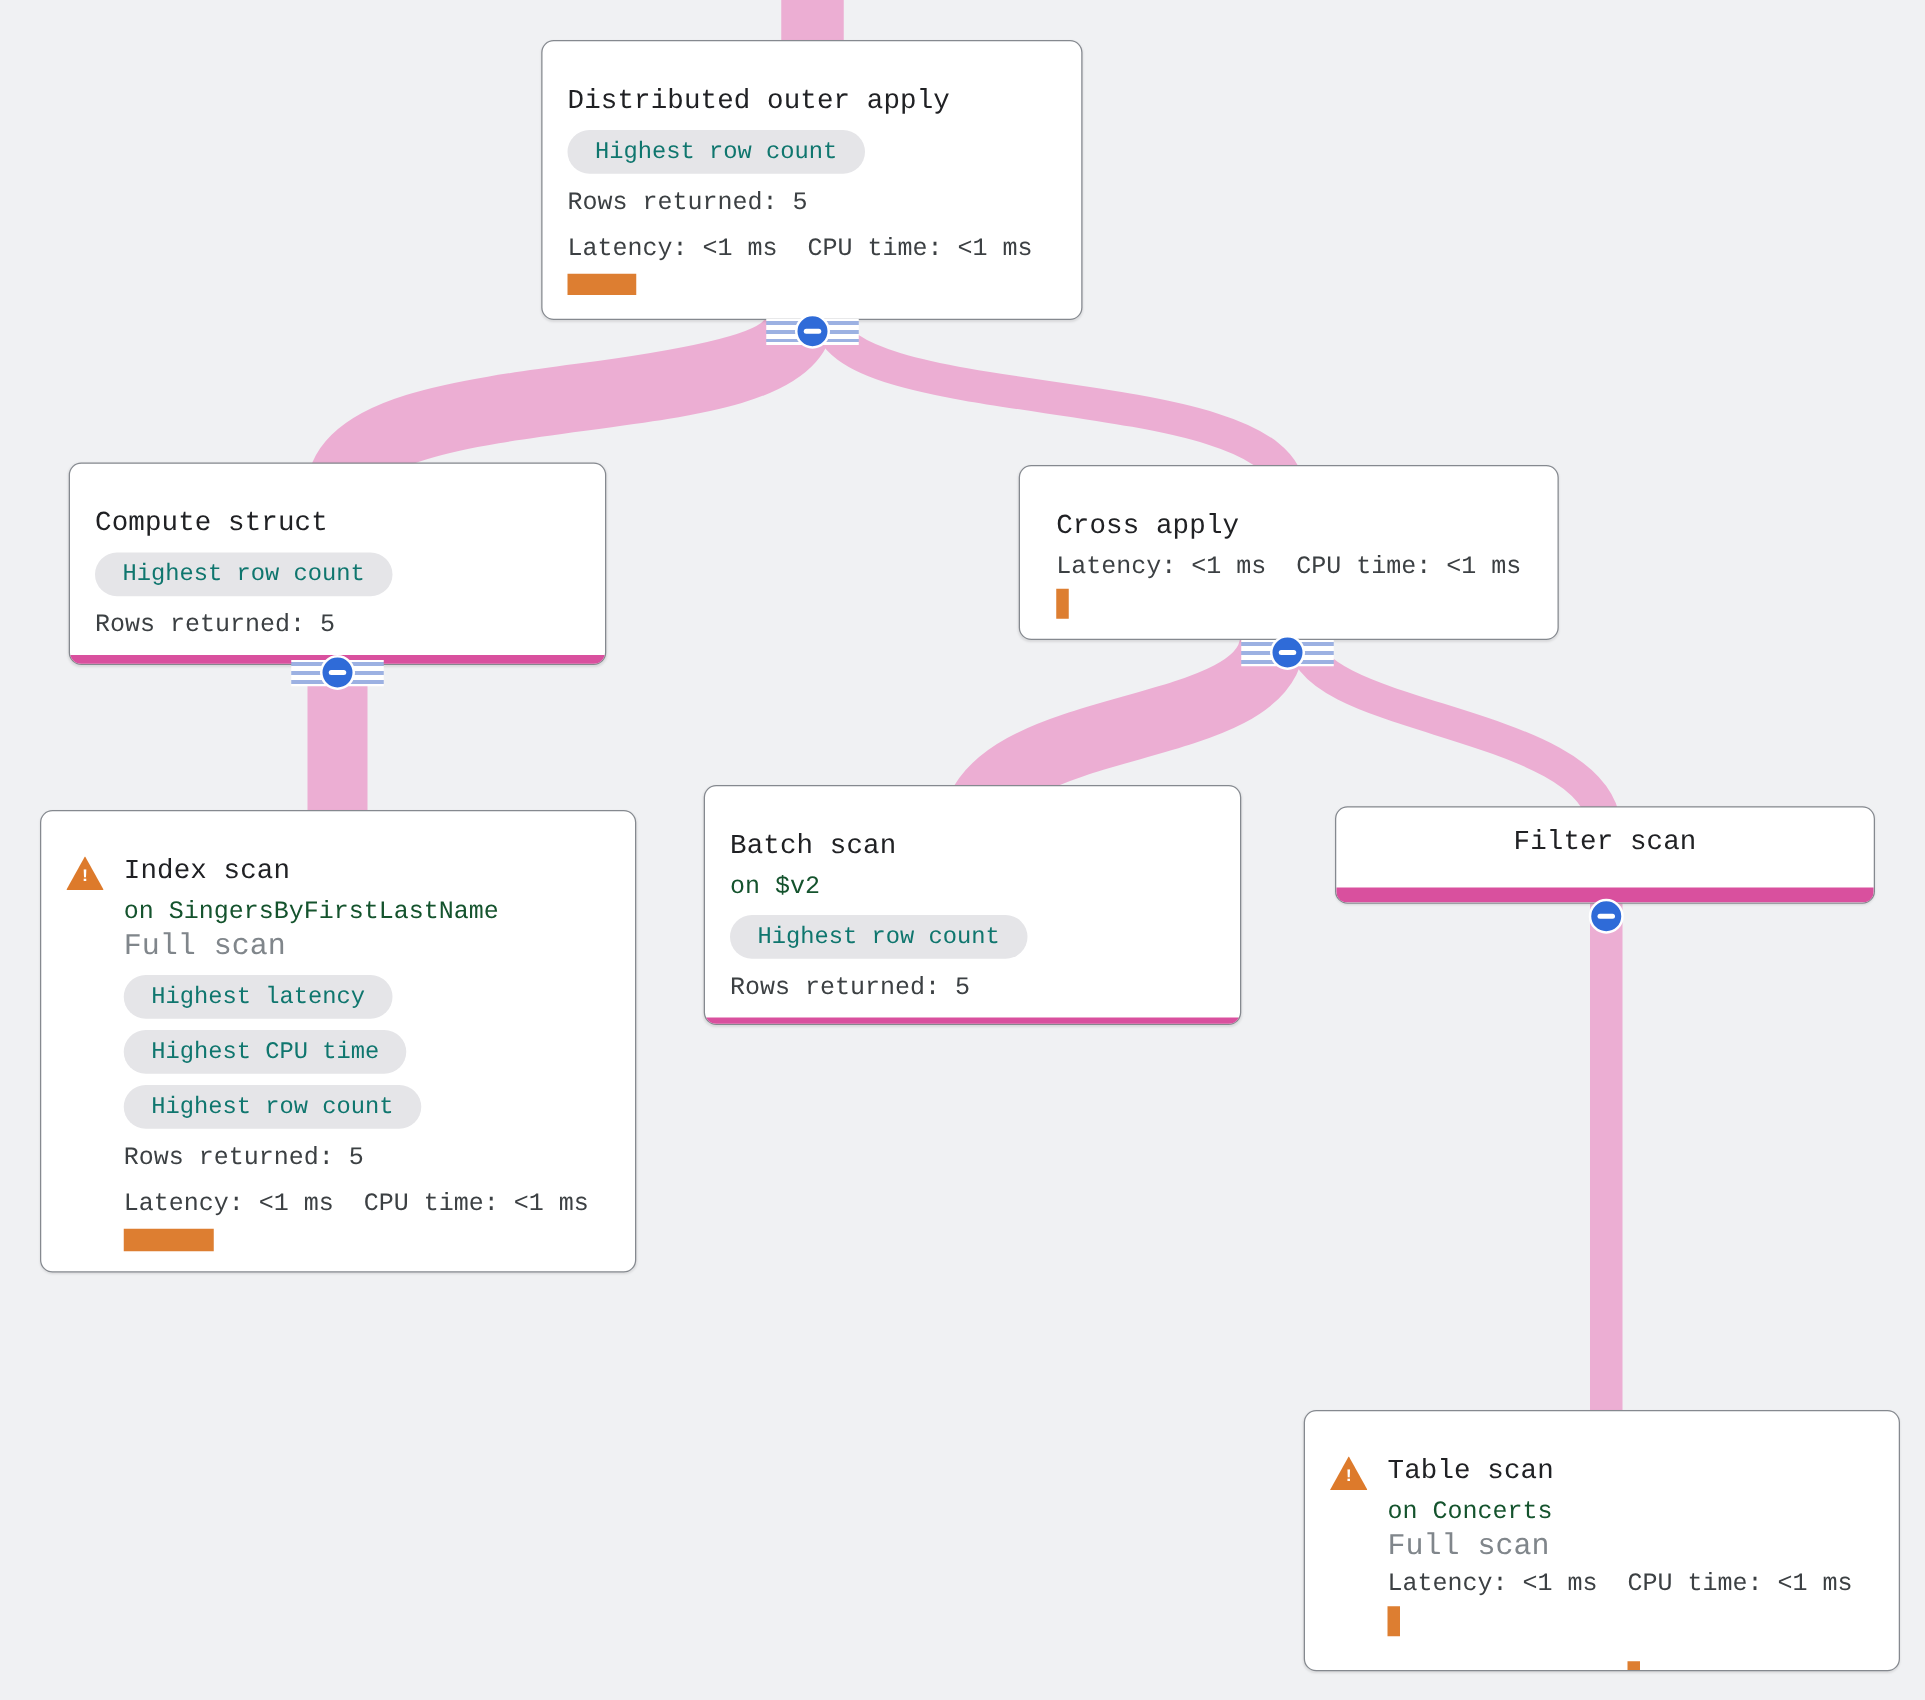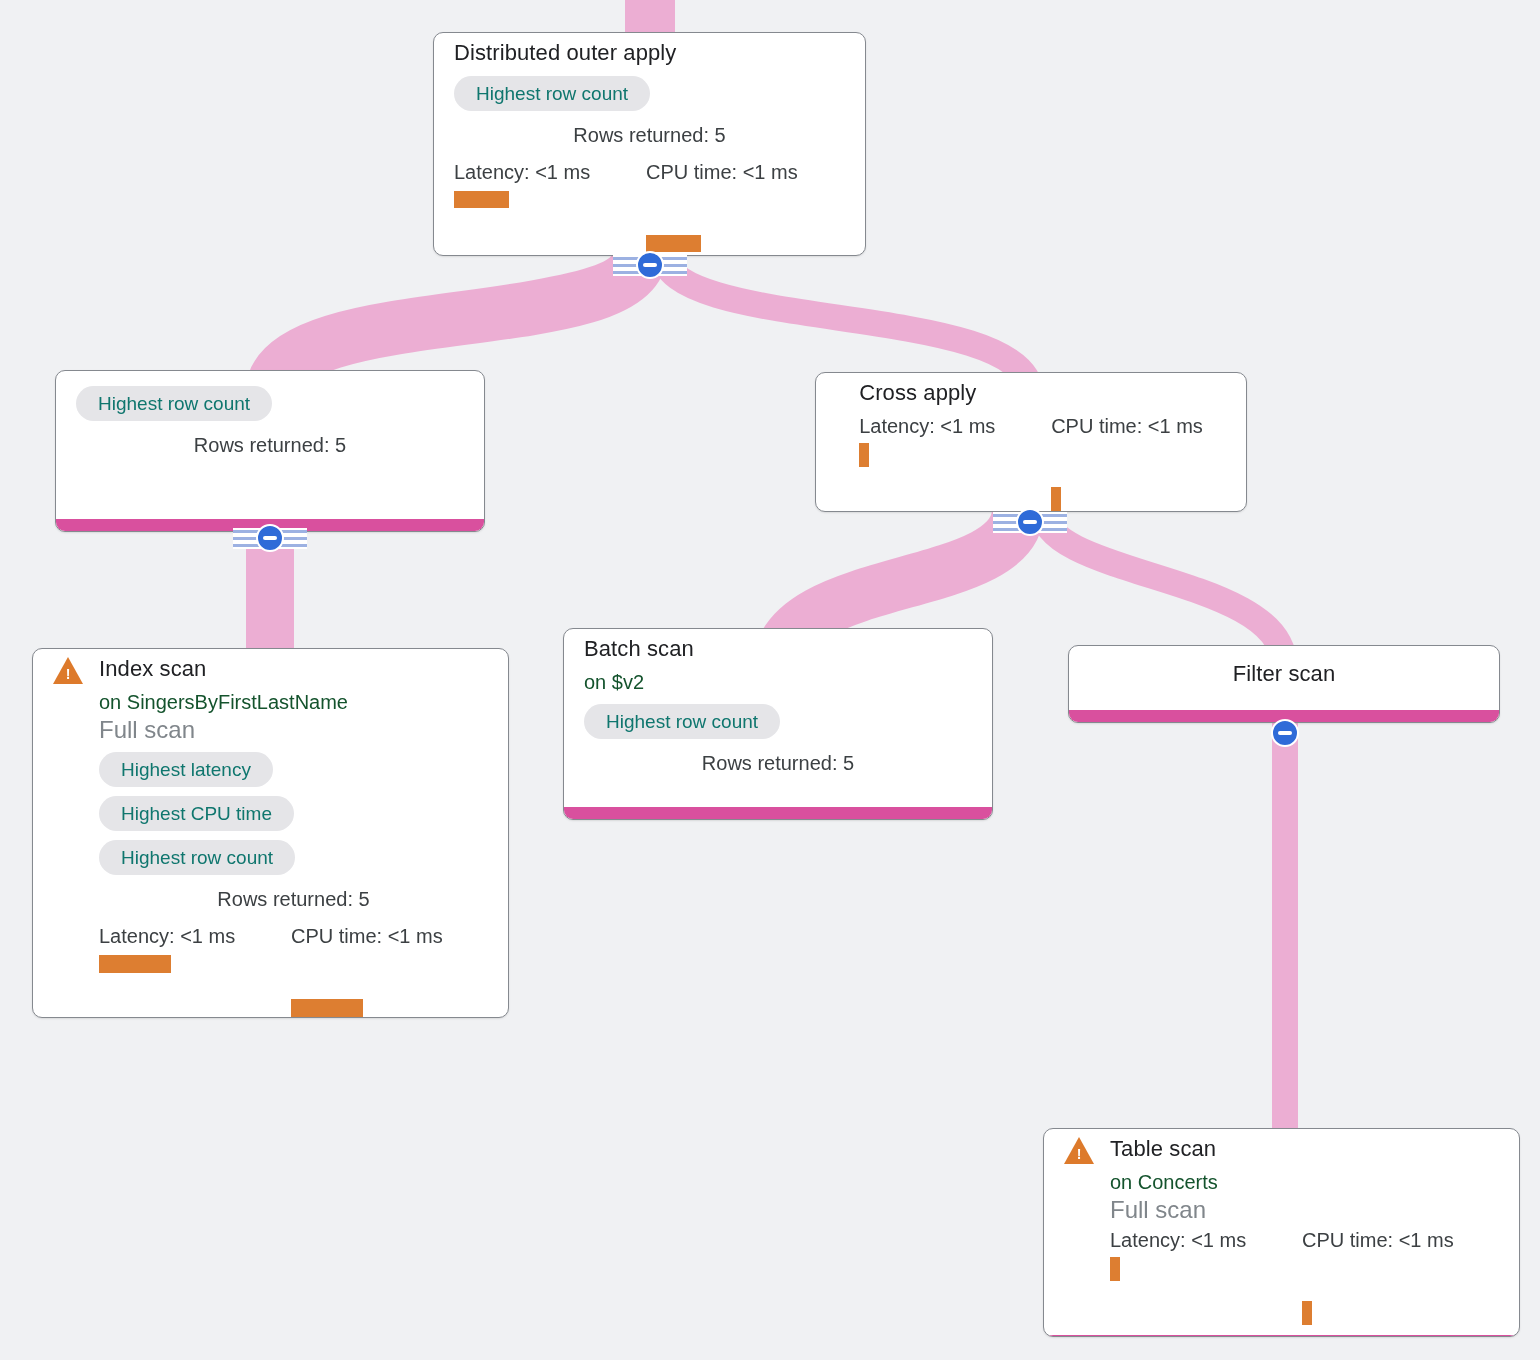--- a/index.html
+++ b/index.html
@@ -20,21 +20,21 @@
     position: absolute;
     background: #ffffff;
     border: 1px solid #85898f;
     border-radius: 10px;
     box-shadow: 0 1px 2px rgba(0,0,0,0.10);
     display: flex;
     flex-direction: column;
     overflow: hidden;
     z-index: 1;
   }
-  .node-body { padding: 6px 20px 10px 20px; flex: 1; display: flex; }
+  .node-body { padding: 34px 20px 10px 20px; flex: 1; display: flex; font-family: Liberation Mono, monospace; }
   .node-body.no-icon { flex-direction: column; }
   .icon-col { width: 32px; margin-right: 14px; flex: 0 0 auto; padding-top: 2px; }
   .text-col { display: flex; flex-direction: column; flex: 1; }
   .bottom-bar {
     height: 12px;
     background: #d9509e;
     flex: 0 0 auto;
     margin-top: auto;
   }
   .node-title {
@@ -66,21 +66,20 @@
     padding: 8px 22px;
     border-radius: 18px;
     margin-top: 9px;
     white-space: nowrap;
   }
   .rows-line {
     font-size: 20px;
     color: #3c4043;
     line-height: 26px;
     margin-top: 11px;
-    text-align: center;
   }
   .metrics { display: flex; margin-top: 11px; }
   .metric { width: 192px; display: flex; flex-direction: column; align-items: flex-start; }
   .metric:last-child { width: auto; gap: 44px; }
   .metric-label { font-size: 20px; color: #3c4043; line-height: 26px; white-space: nowrap; }
   .metric-bar { background: #dd7e31; margin-top: 6px; }
   .bar-md { width: 55px; height: 17px; }
   .bar-lg { width: 72px; height: 18px; }
   .bar-xs { width: 10px; height: 24px; }
 
@@ -163,20 +162,21 @@
           <span class="metric-label">CPU time: &lt;1 ms</span>
           <span class="metric-bar bar-md"></span>
         </div>
       </div>
     </div>
     <div class="bottom-bar"></div>
   </div>
 
   <div class="node" style="left:55px; top:370px; width:430px; height:162px;">
     <div class="node-body no-icon">
+      <div class="node-title">Compute struct</div>
       <div class="badge-list">
         <span class="badge">Highest row count</span>
       </div>
       <div class="rows-line">Rows returned: 5</div>
     </div>
     <div class="bottom-bar"></div>
   </div>
 
   <div class="node" style="left:815px; top:372px; width:432px; height:140px;align-items:center;">
     <div class="node-body no-icon">

